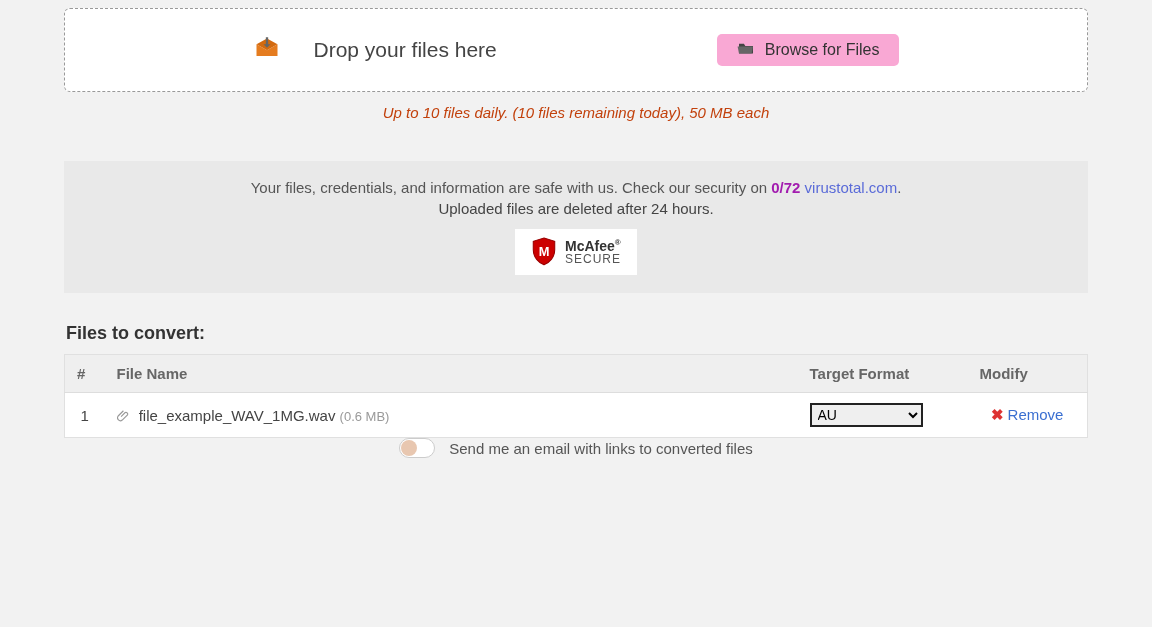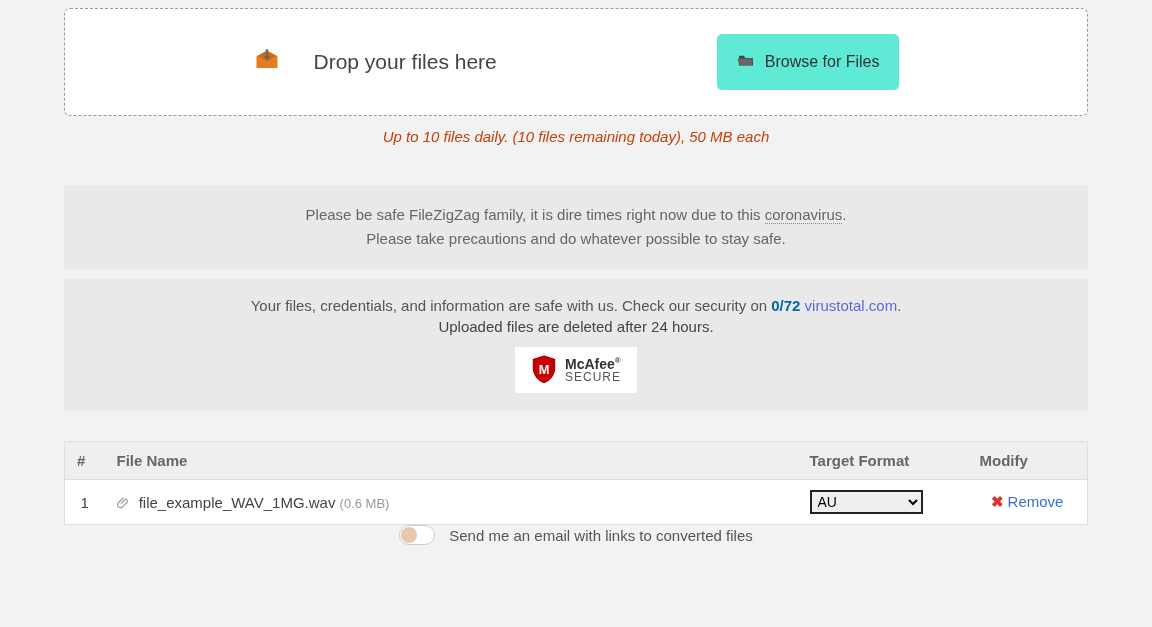--- a/index.html
+++ b/index.html
@@ -17,36 +17,36 @@
   margin: 8px 0 12px;
   padding: 25px 20px;
   display: flex;
   align-items: center;
   justify-content: center;
   gap: 220px;
 }
 .drop-left { display: flex; align-items: center; gap: 33px; }
 .drop-text { font-size: 21px; color: #444; font-weight: 500; }
 .browse-btn {
-  background: #5eead4;
+  background: #f9a8d4;
   border: none;
   border-radius: 5px;
-  padding: 19px 20px;
+  padding: 7px 20px;
   font-size: 16px;
   color: #333;
   display: inline-flex;
   align-items: center;
   gap: 10px;
   cursor: pointer;
 }
 .limits { text-align: center; font-style: italic; color: #c2410c; margin: 8px 0 40px; }
 .notice-box { background: #e9e9e9; padding: 18px 20px; text-align: center; color: #666; margin-bottom: 10px; line-height: 1.6; }
 .notice-box a, .notice-box .underline { color: #666; border-bottom: 1px dotted #888; text-decoration: none; }
 .sec-box { background: #e9e9e9; padding: 18px 20px; text-align: center; color: #555; margin-bottom: 30px; }
-.sec-box .score { color: #0369a1; font-weight: 600; }
+.sec-box .score { color: #a21caf; font-weight: 600; }
 .sec-box .vt-link { color: #5a6bd8; text-decoration: none; }
 .sec-box .del24 { font-weight: 400; color: #444; display: block; margin-top: 4px; }
 .badges { display: flex; gap: 8px; justify-content: center; margin-top: 12px; }
 .badge { background: #fff; padding: 8px 16px; display: flex; align-items: center; gap: 8px; }
 .files-title { font-size: 18px; font-weight: 700; color: #333; margin: 22px 0 10px 2px; }
 .files-table { width: 100%; border-collapse: collapse; background: #fff; border: 1px solid #e0e0e0; }
 .files-table th { background: #efefef; text-align: left; padding: 10px 12px; color: #666; font-weight: 600; border-bottom: 1px solid #ddd; }
 .files-table td { padding: 10px 12px; color: #444; }
 .col-num { width: 40px; text-align: center; }
 .col-target { width: 170px; text-align: left; }
@@ -90,42 +90,39 @@
             <path fill="#444" d="M2 4h7l2 3h11v11H2z"></path>
             <path fill="#666" d="M0 8h22l-2 10H2z"></path>
           </svg>
       </span>
       <span>Browse for Files</span>
     </button>
   </div>
 
   <div class="limits">Up to 10 files daily. (10 files remaining today), 50 MB each</div>
 
-  <div class="notice-box">
-    <span>Please be safe FileZigZag family, it is dire times right now due to this </span><a href="#" class="underline">coronavirus</a><span>.</span><br>
-    <span>Please take precautions and do whatever possible to stay safe.</span>
-  </div>
 
   <div class="sec-box">
     <span>Your files, credentials, and information are safe with us. Check our security on </span><span class="score">0/72</span> <a href="#" class="vt-link">virustotal.com</a><span>.</span>
     <span class="del24">Uploaded files are deleted after 24 hours.</span>
     <div class="badges">
       <div class="badge">
         <svg width="26" height="30" viewBox="0 0 24 28">
             <path fill="#c00" stroke="#900" d="M12 1l10 3v8c0 7-5 12-10 14C7 24 2 19 2 12V4z"></path>
             <text x="12" y="18" text-anchor="middle" fill="#fff" font-size="12" font-weight="bold">M</text>
           </svg>
         <div style="text-align:left;line-height:1">
           <div style="font-weight:700;color:#333;font-size:14px"><span>McAfee</span><sup style="font-size:8px">®</sup></div>
           <div style="font-size:12px;color:#555;letter-spacing:1px">SECURE</div>
         </div>
       </div>
     </div>
   </div>
 
+  <div class="files-title">Files to convert:</div>
 
   <table class="files-table">
     <thead>
       <tr>
         <th class="col-num">#</th>
         <th>File Name</th>
         <th class="col-target">Target Format</th>
         <th class="col-modify">Modify</th>
       </tr>
     </thead>

